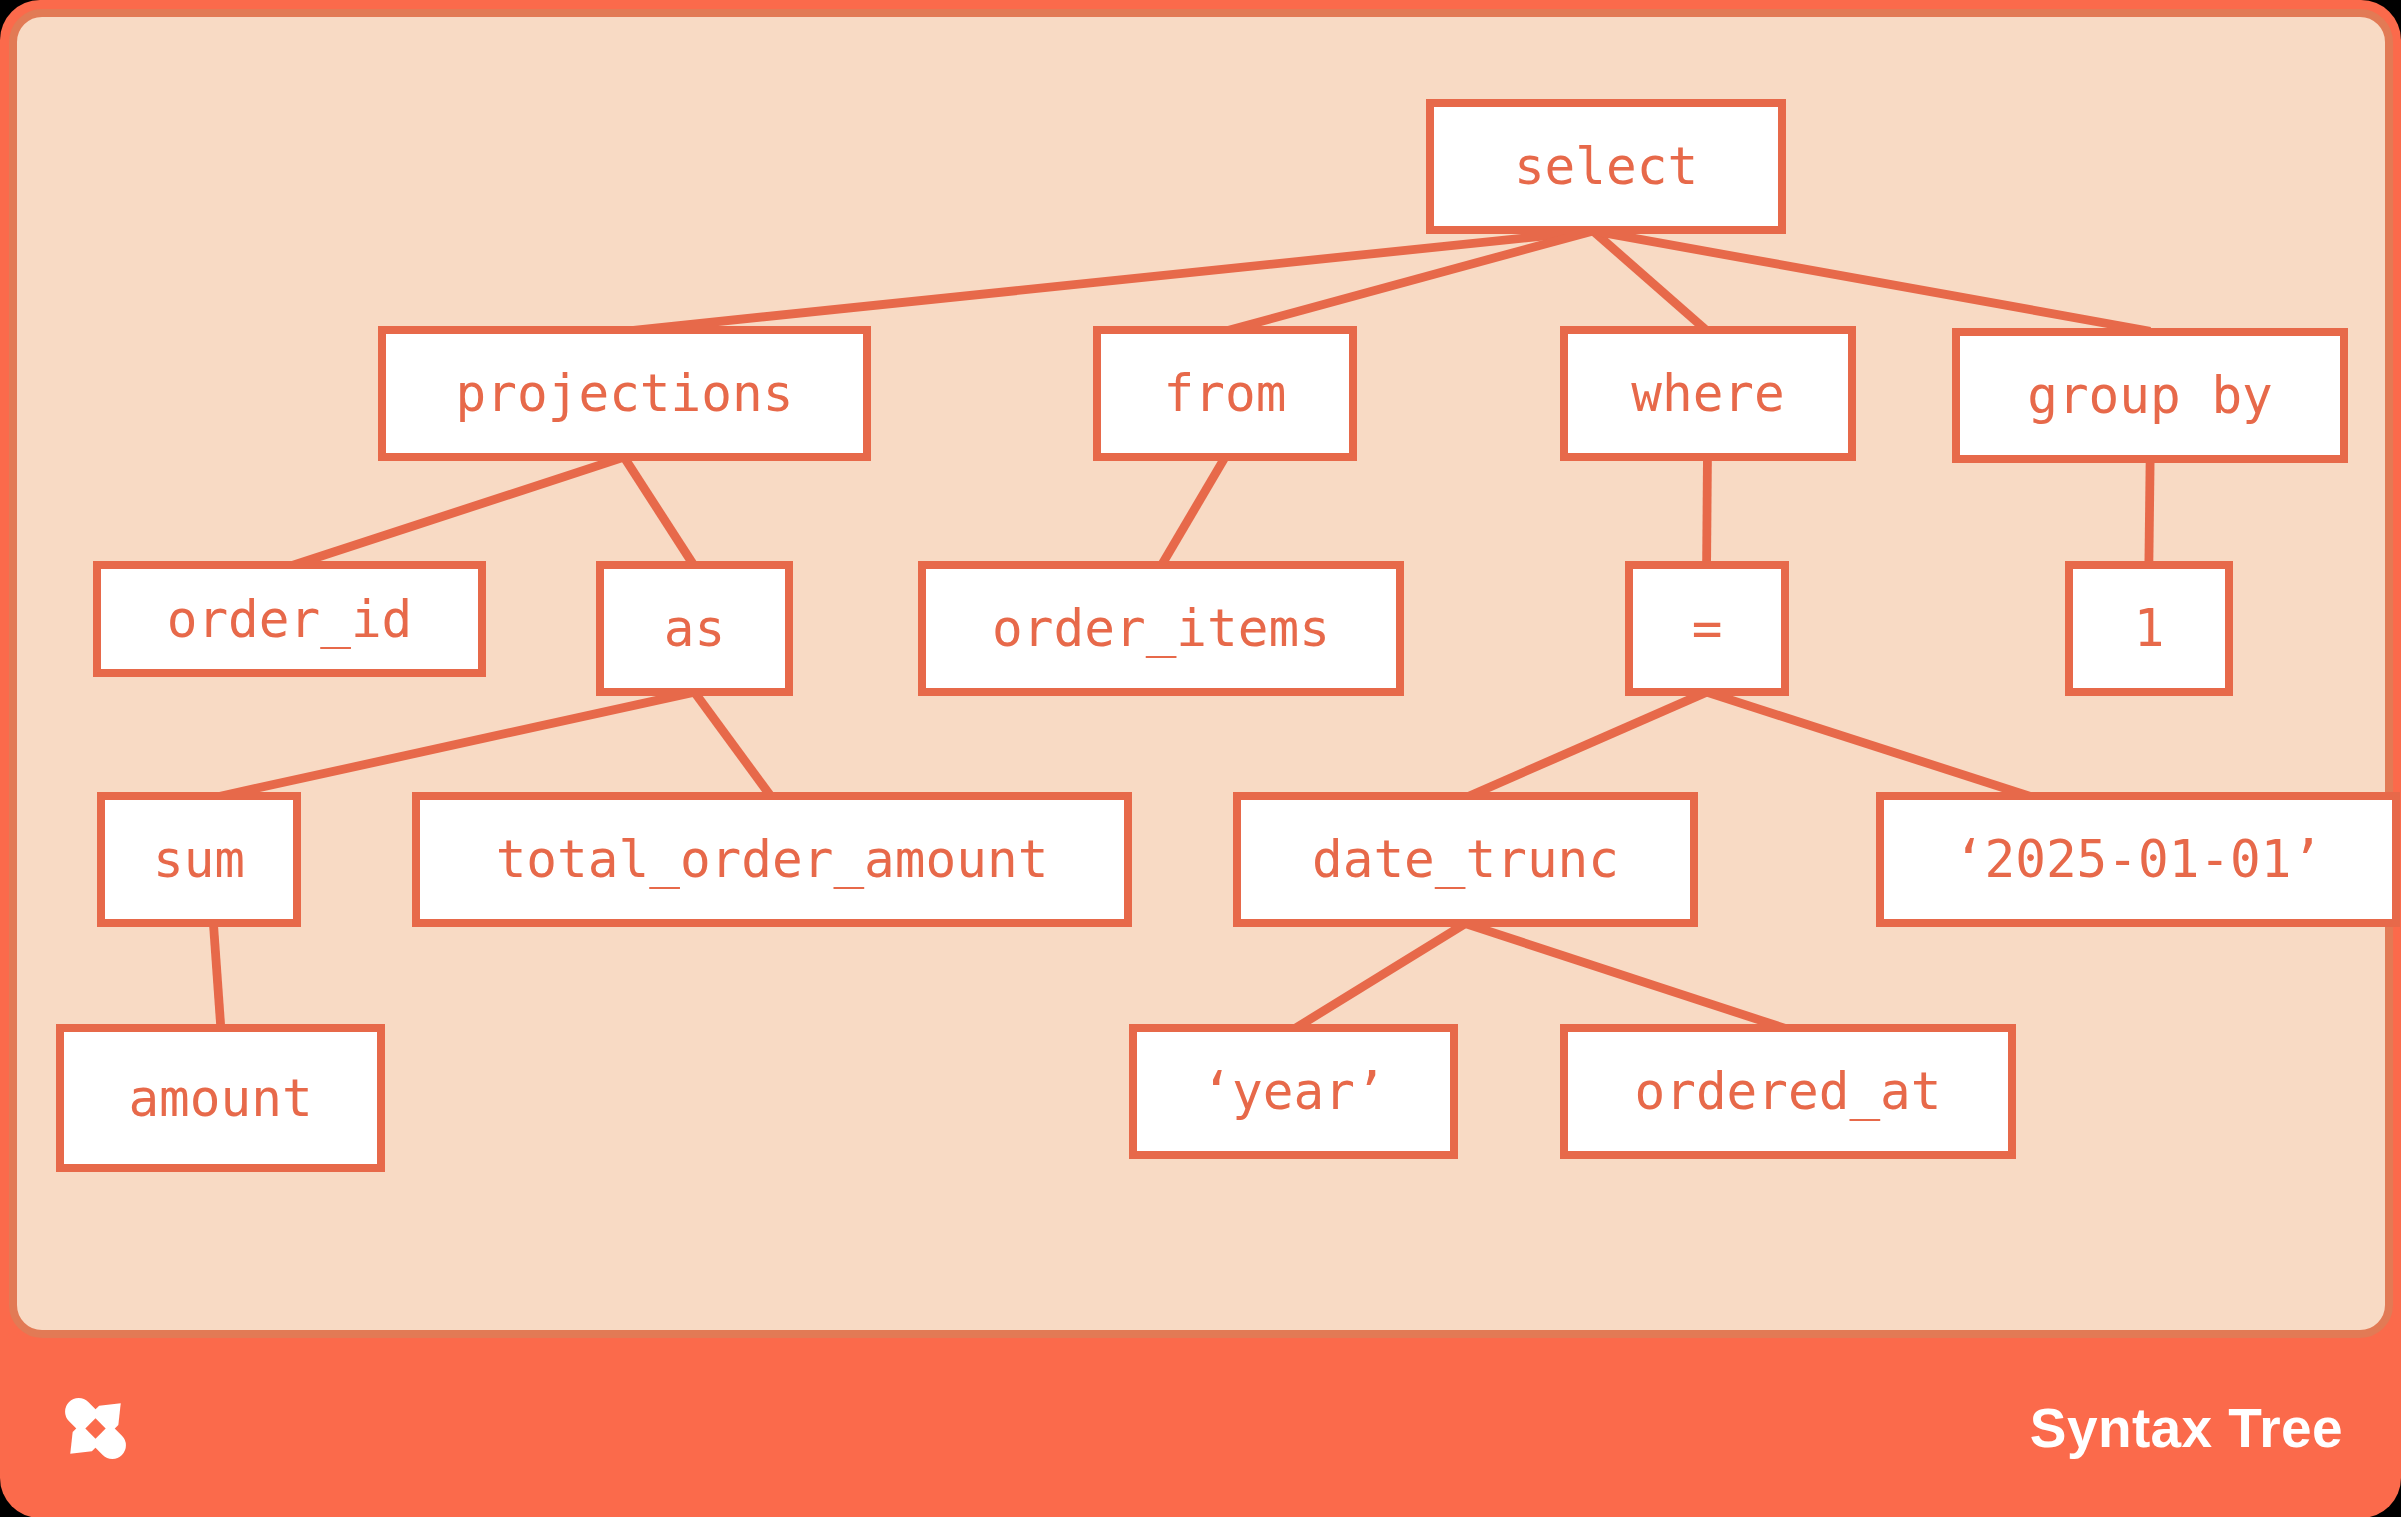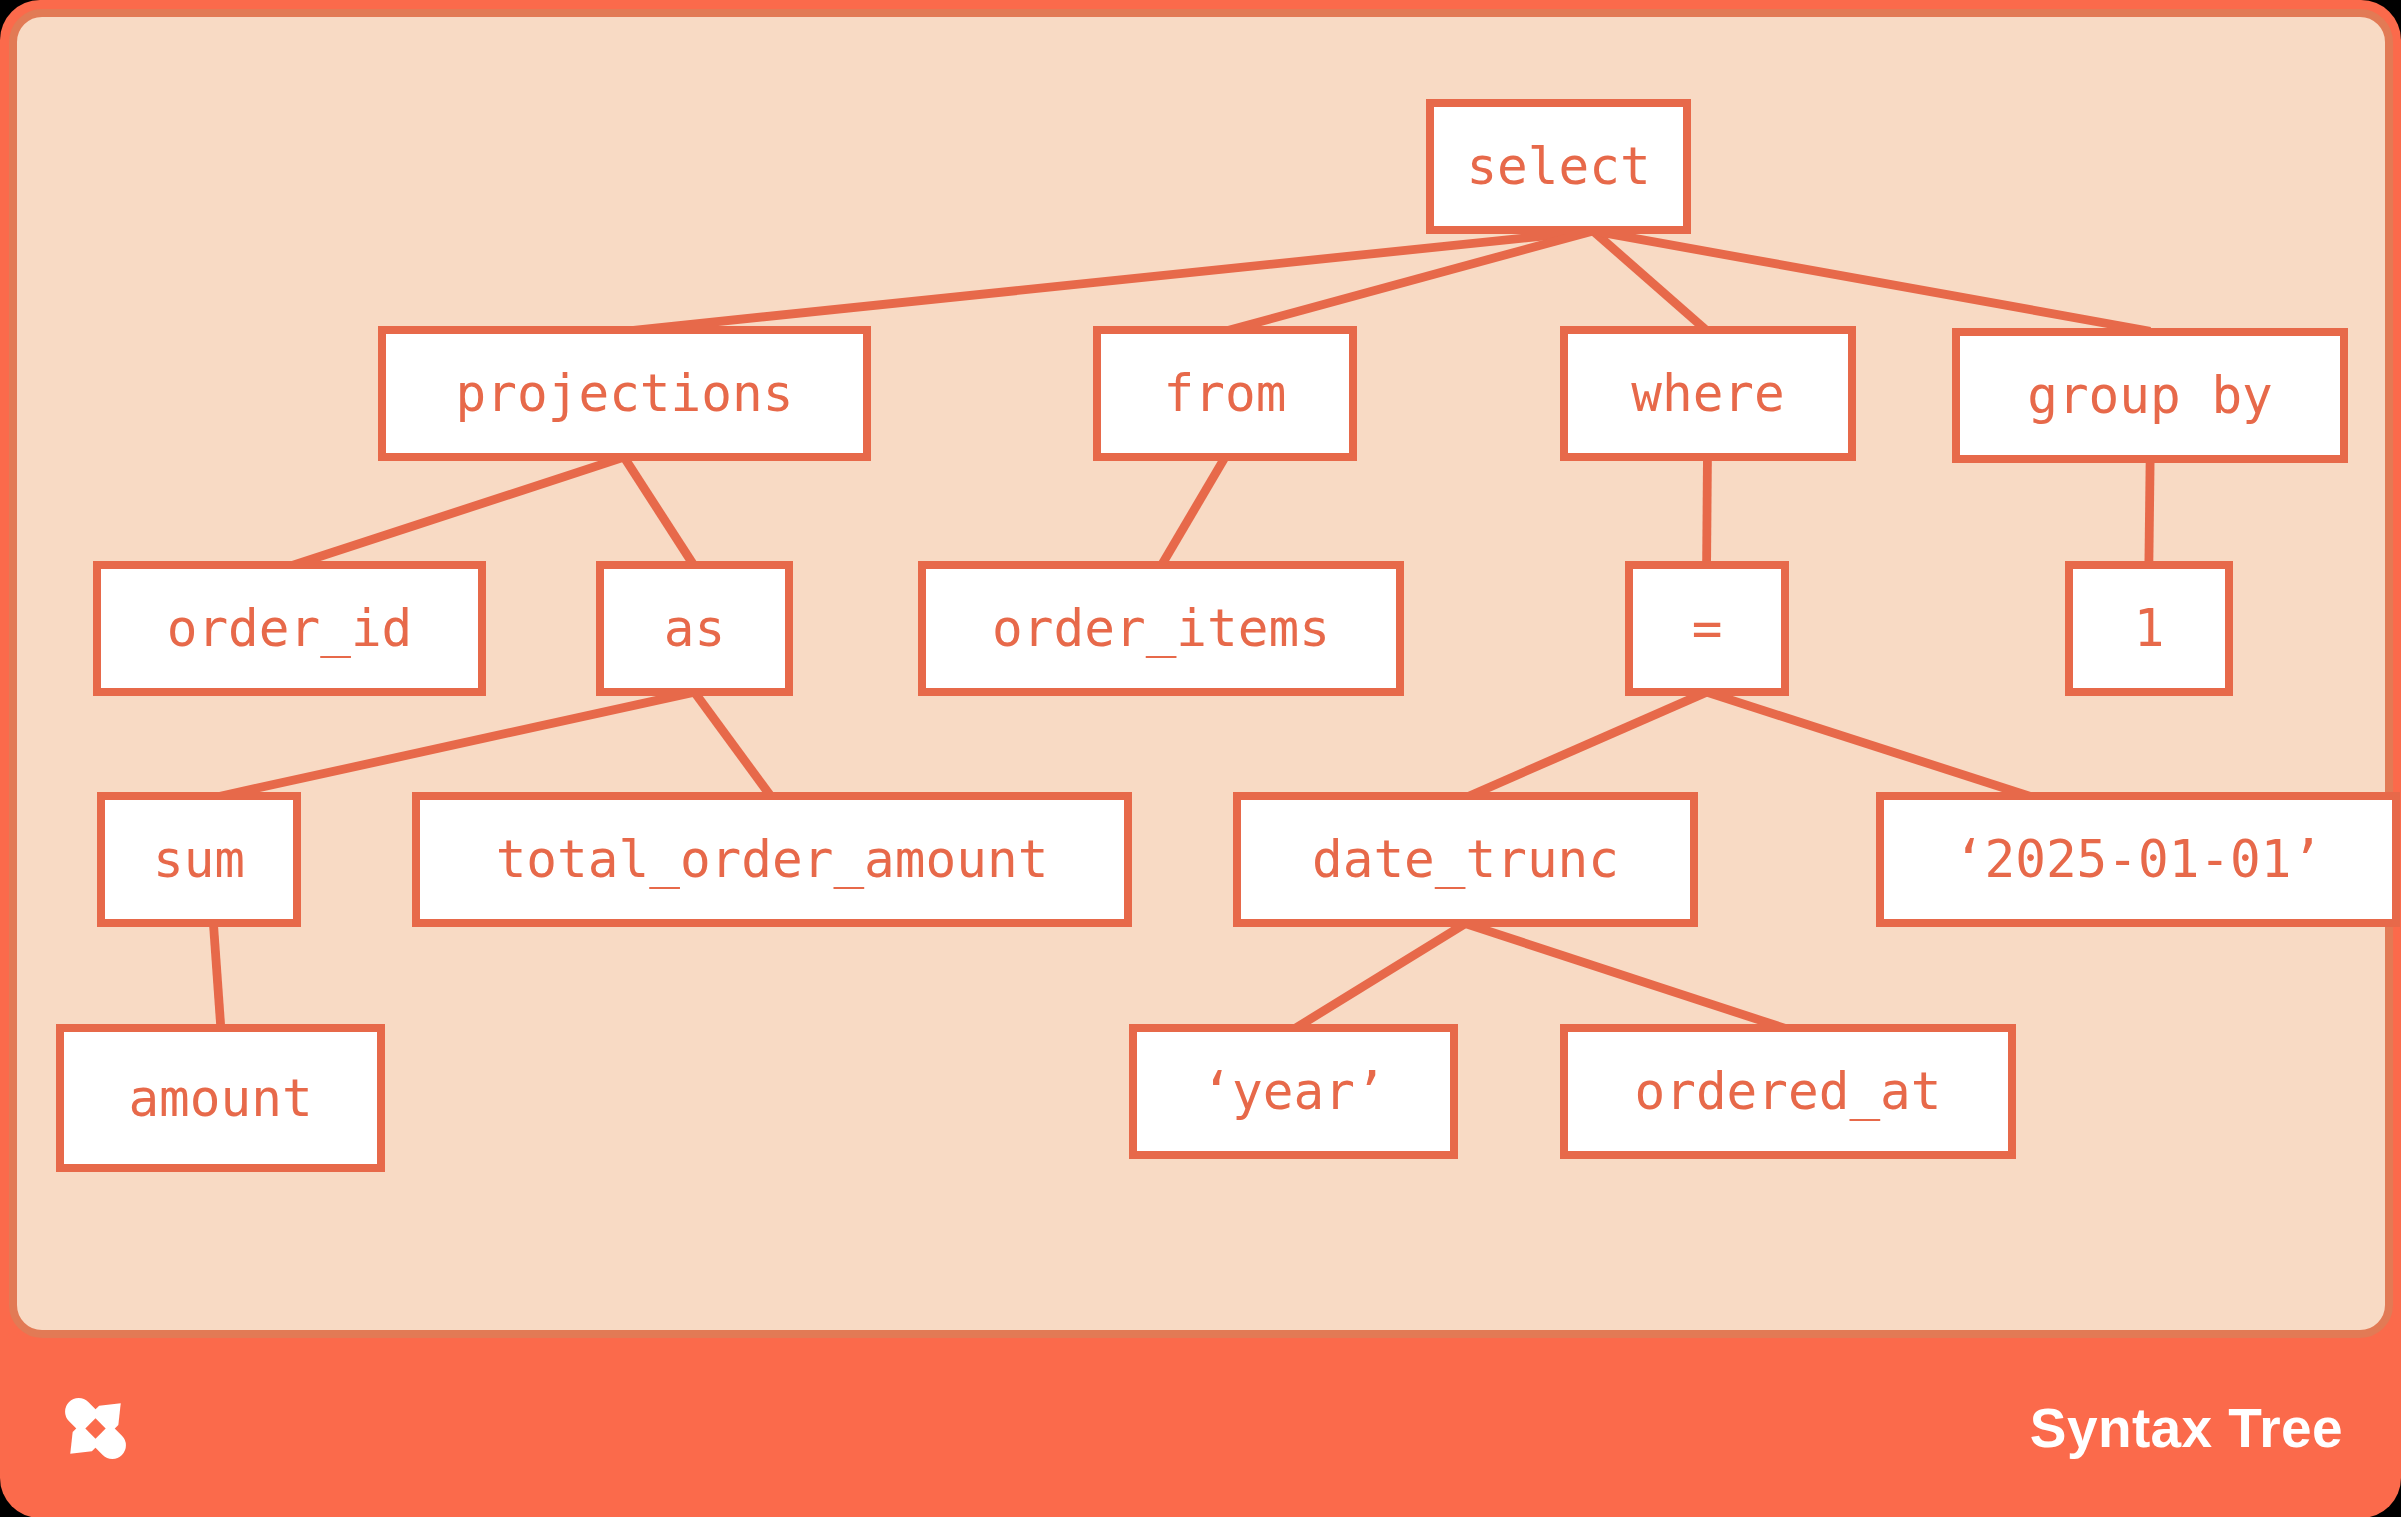--- a/index.html
+++ b/index.html
@@ -109,26 +109,26 @@
         <line x1="789" y1="786" x2="242.5" y2="906"></line>
         <line x1="789" y1="786" x2="877" y2="906"></line>
         <line x1="1939" y1="786" x2="1665" y2="906"></line>
         <line x1="1939" y1="786" x2="2311.5" y2="906"></line>
         <line x1="242.5" y1="1049" x2="251" y2="1169"></line>
         <line x1="1665" y1="1049" x2="1470" y2="1169"></line>
         <line x1="1665" y1="1049" x2="2031" y2="1169"></line>
       </svg>
 
     <div id="nodes">
-        <div class="node" style="left: 1426px; top: 99px; width: 265px; height: 135px;">select</div>
+        <div class="node" style="left: 1426px; top: 99px; width: 360px; height: 135px;">select</div>
         <div class="node" style="left: 378px; top: 326px; width: 493px; height: 135px; text-align: center;">projections</div>
         <div class="node" style="left: 1093px; top: 326px; width: 264px; height: 135px;">from</div>
         <div class="node" style="left: 1560px; top: 326px; width: 296px; height: 135px;">where</div>
         <div class="node" style="left: 1952px; top: 328px; width: 396px; height: 135px;">group by</div>
-        <div class="node" style="left: 93px; top: 561px; width: 393px; height: 135px;">order_id</div>
+        <div class="node" style="left: 93px; top: 561px; width: 393px; height: 116px;">order_id</div>
         <div class="node" style="left: 596px; top: 561px; width: 197px; height: 135px;">as</div>
         <div class="node" style="left: 918px; top: 561px; width: 486px; height: 135px;">order_items</div>
         <div class="node" style="left: 1625px; top: 561px; width: 164px; height: 135px;">=</div>
         <div class="node" style="left: 2065px; top: 561px; width: 168px; height: 135px;">1</div>
         <div class="node" style="left: 97px; top: 792px; width: 204px; height: 135px;">sum</div>
         <div class="node" style="left: 412px; top: 792px; width: 720px; height: 135px;">total_order_amount</div>
         <div class="node" style="left: 1233px; top: 792px; width: 465px; height: 135px;">date_trunc</div>
         <div class="node" style="left: 1876px; top: 792px; width: 524px; height: 135px;">‘2025-01-01’</div>
         <div class="node" style="left: 56px; top: 1024px; width: 329px; height: 148px;">amount</div>
         <div class="node" style="left: 1129px; top: 1024px; width: 329px; height: 135px;">‘year’</div>

